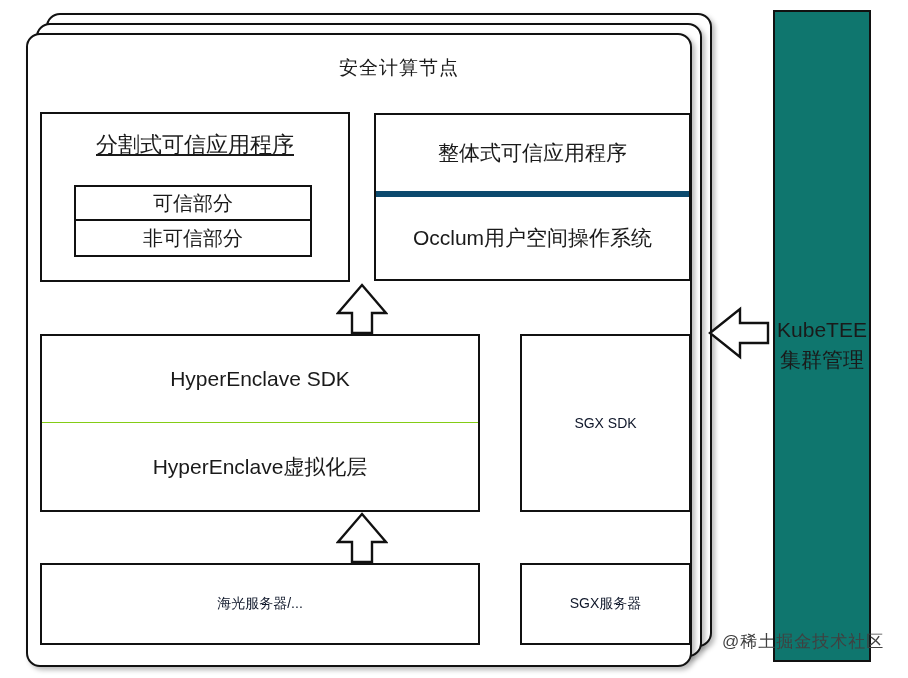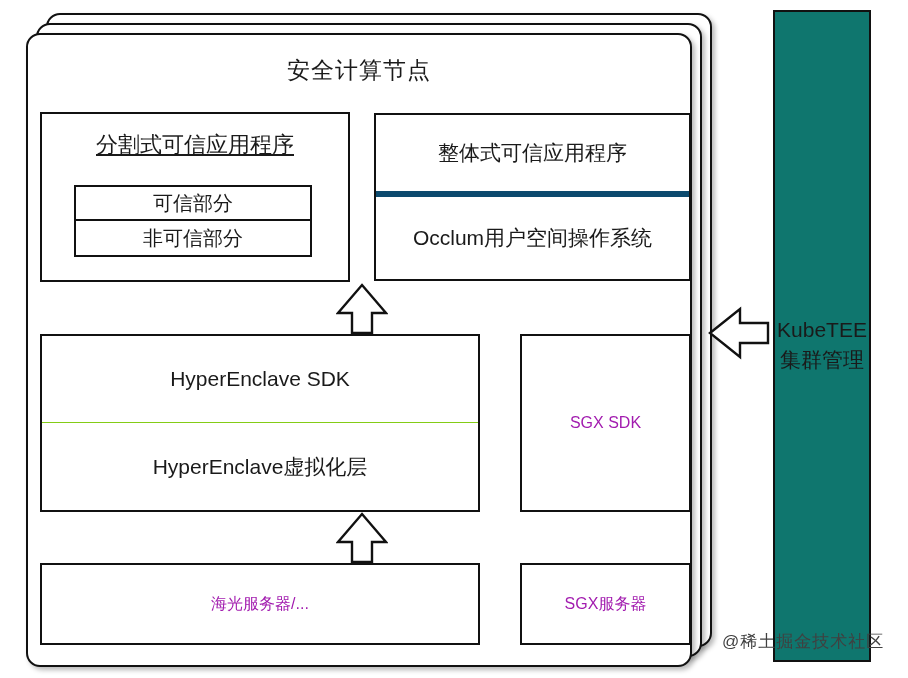--- a/index.html
+++ b/index.html
@@ -31,23 +31,24 @@
   #node-stack-2 { left: 36px; top: 23px; width: 662px; height: 630px; }
   #node-stack-1 { left: 26px; top: 33px; width: 662px; height: 630px; }
 
   
   .node-title {
     position: absolute;
     left: 0;
     top: 20px;
     width: 100%;
     text-align: center;
-    font-size: 23px;
+    font-size: 19px;
     letter-spacing: 1px;
     color: #1a1a1a;
+    padding-left: 40px;
   }
 
   
   .box {
     position: absolute;
     background: #ffffff;
     border: 2px solid #111111;
     box-sizing: border-box;
   }
   .box-label {
@@ -58,22 +59,22 @@
     font-size: 21px;
     color: #1a1a1a;
     white-space: nowrap;
     text-decoration: underline;
   }
   .centered-label {
     display: flex;
     align-items: center;
     justify-content: center;
     text-align: center;
-    font-size: 16px;
-    color: #a21caf;
+    font-size: 14px;
+    color: #0f172a;
     height: 100%;
     box-sizing: border-box;
   }
 
   
   #split-app-box { left: 40px; top: 112px; width: 310px; height: 170px; }
   #split-app-title { top: 16px; font-size: 22px; }
   #split-parts-box { left: 74px; top: 185px; width: 238px; height: 72px; }
   .part-row {
     height: 50%;

